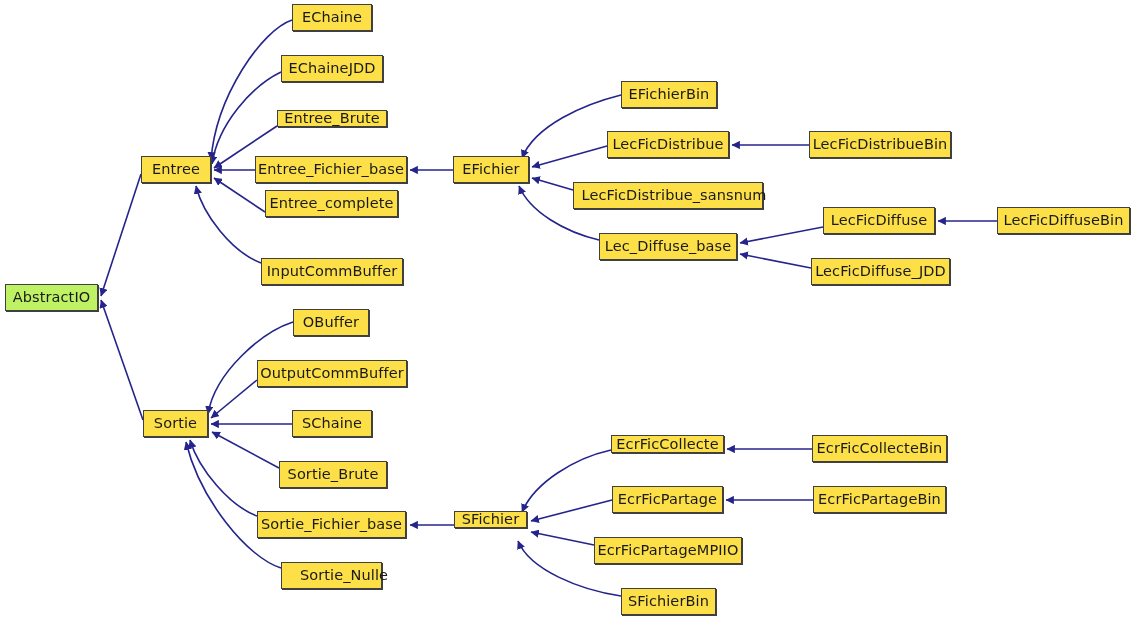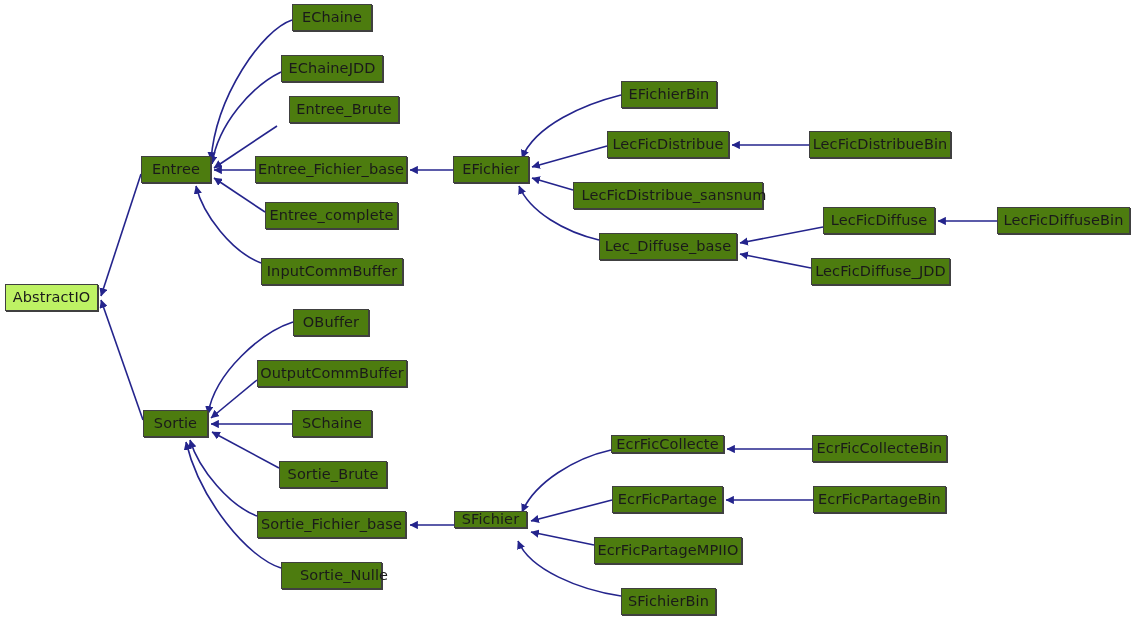--- a/index.html
+++ b/index.html
@@ -20,21 +20,21 @@
     position: absolute;
     left: 0;
     top: 0;
     width: 1133px;
     height: 620px;
   }
   .node {
     position: absolute;
     box-sizing: border-box;
     border: 1px solid #404040;
-    background: #4d7c0f;
+    background: #fde047;
     color: #1a1a1a;
     font-size: 14.5px;
     line-height: 1;
     display: flex;
     align-items: center;
     justify-content: center;
     white-space: nowrap;
     letter-spacing: 0.1px;
     box-shadow: 1px 1px 0 0 #404040;
   }
@@ -95,27 +95,27 @@
       </div>
       <div class="node" style="left: 141px; top: 156px; width: 70px; height: 27px;">
         <span class="node-label">Entree</span>
       </div>
       <div class="node" style="left: 292px; top: 4px; width: 80px; height: 27px;">
         <span class="node-label">EChaine</span>
       </div>
       <div class="node" style="left: 281px; top: 55px; width: 102px; height: 27px;">
         <span class="node-label">EChaineJDD</span>
       </div>
-      <div class="node" style="left: 277px; top: 96px; width: 110px; height: 27px; margin-left: 12px;">
+      <div class="node" style="left: 277px; top: 110px; width: 110px; height: 17px;">
         <span class="node-label">Entree_Brute</span>
       </div>
       <div class="node" style="left: 255px; top: 156px; width: 152px; height: 27px;">
         <span class="node-label">Entree_Fichier_base</span>
       </div>
-      <div class="node" style="left: 265px; top: 202px; width: 133px; height: 27px;">
+      <div class="node" style="left: 265px; top: 190px; width: 133px; height: 27px;">
         <span class="node-label">Entree_complete</span>
       </div>
       <div class="node" style="left: 261px; top: 258px; width: 142px; height: 27px;">
         <span class="node-label">InputCommBuffer</span>
       </div>
       <div class="node" style="left: 453px; top: 156px; width: 76px; height: 27px;">
         <span class="node-label">EFichier</span>
       </div>
       <div class="node" style="left: 621px; top: 81px; width: 96px; height: 27px;">
         <span class="node-label">EFichierBin</span>

